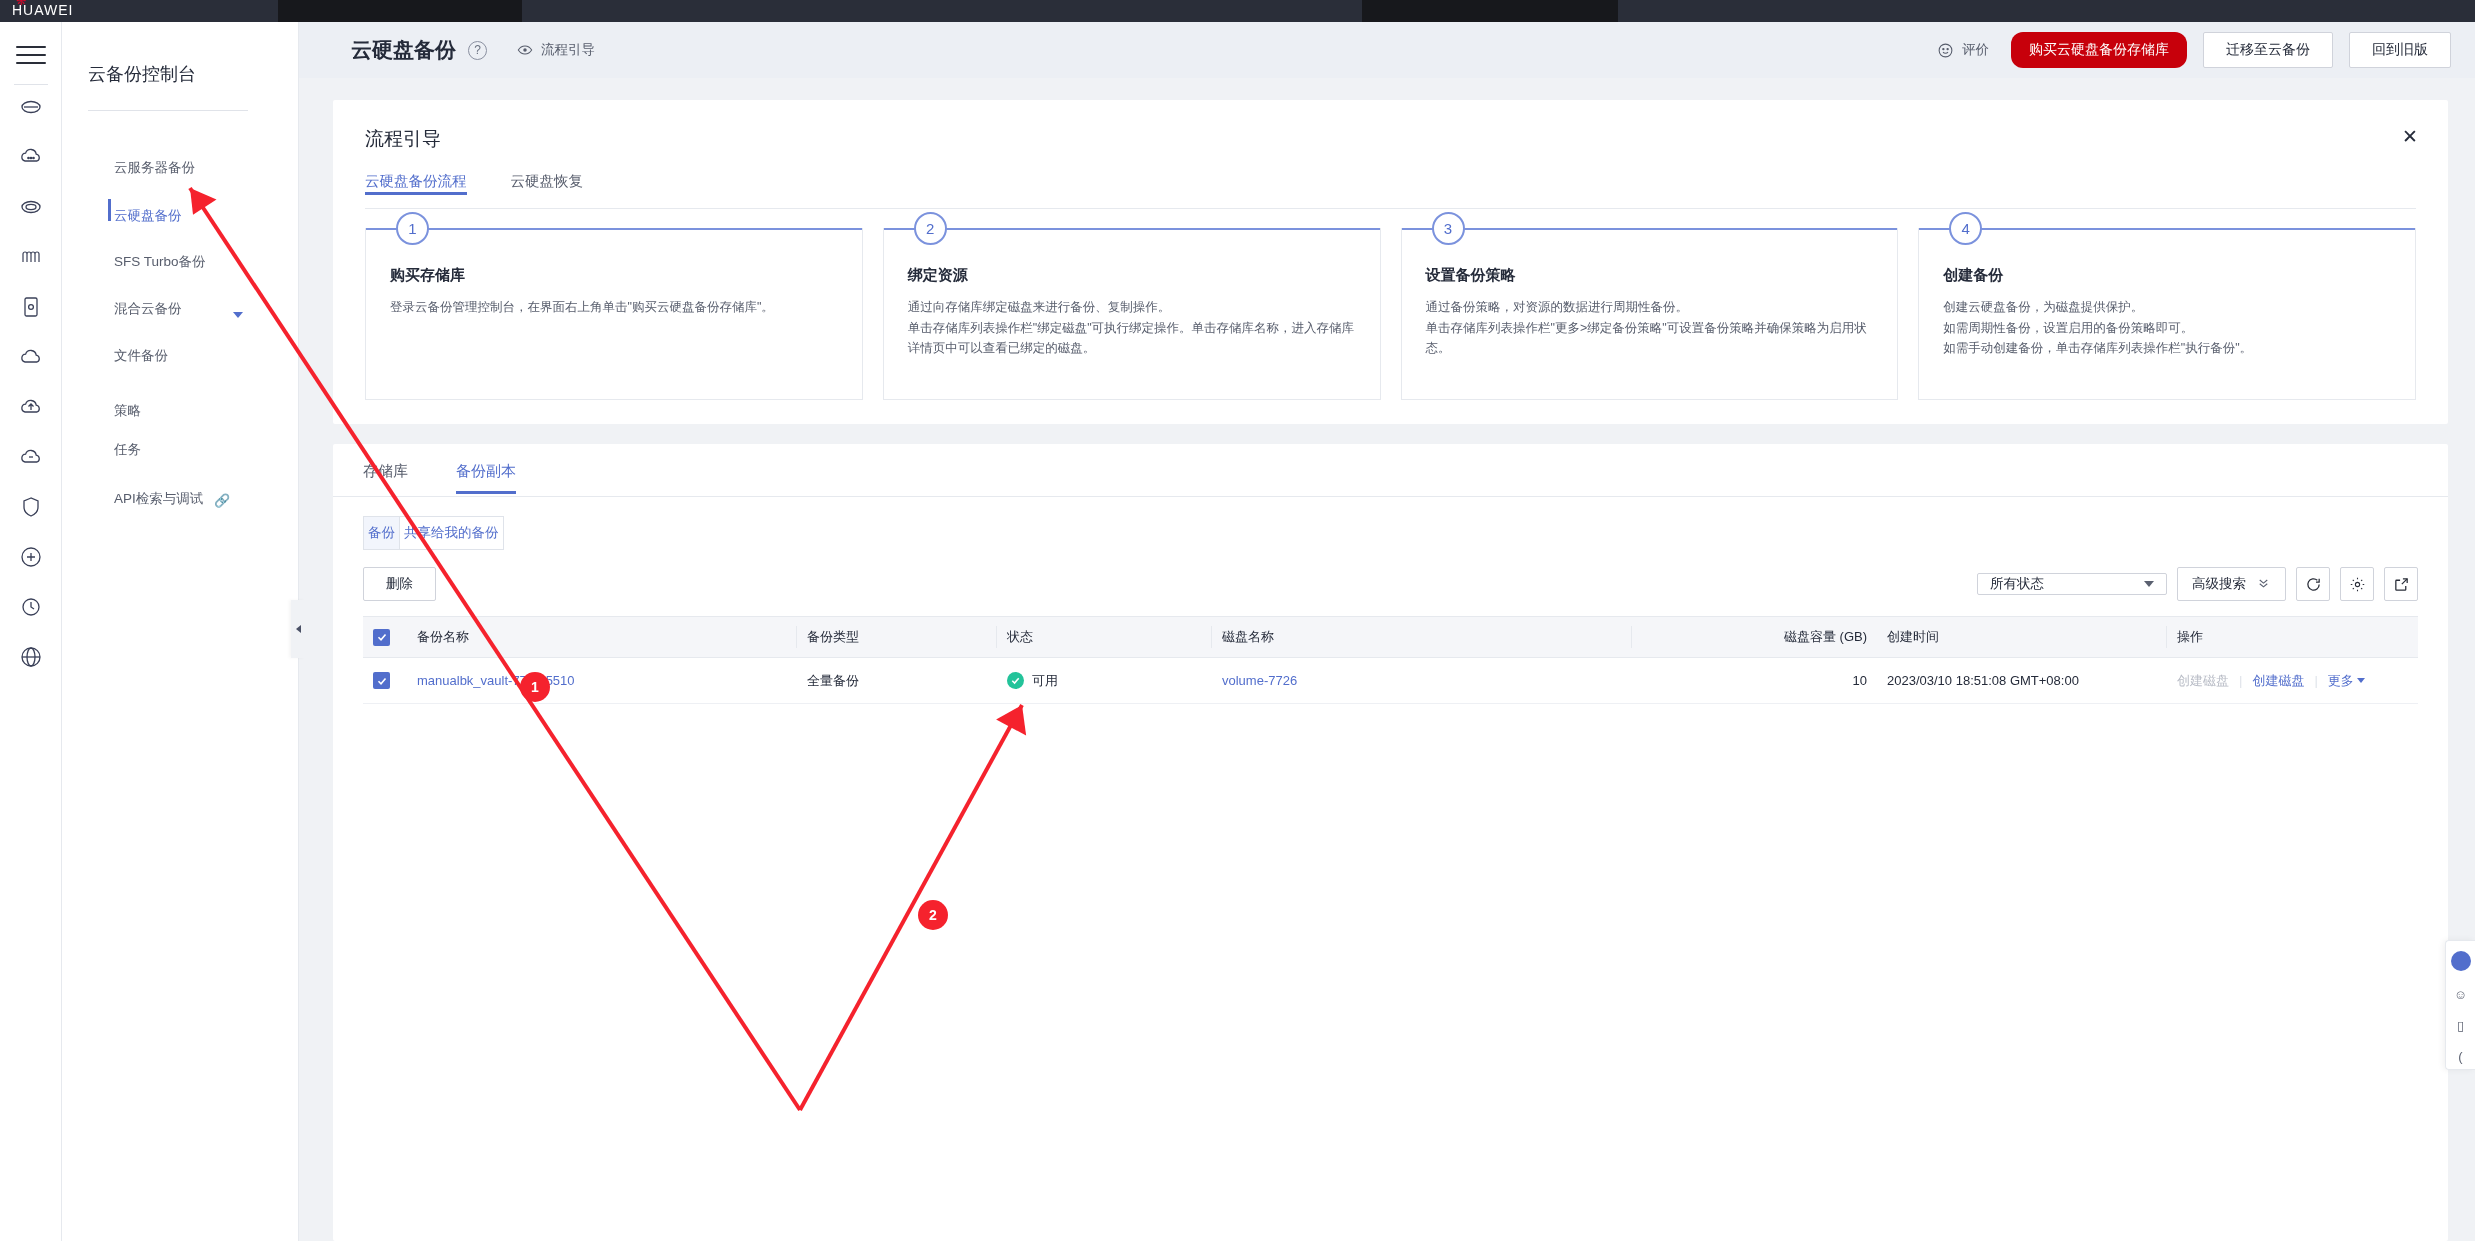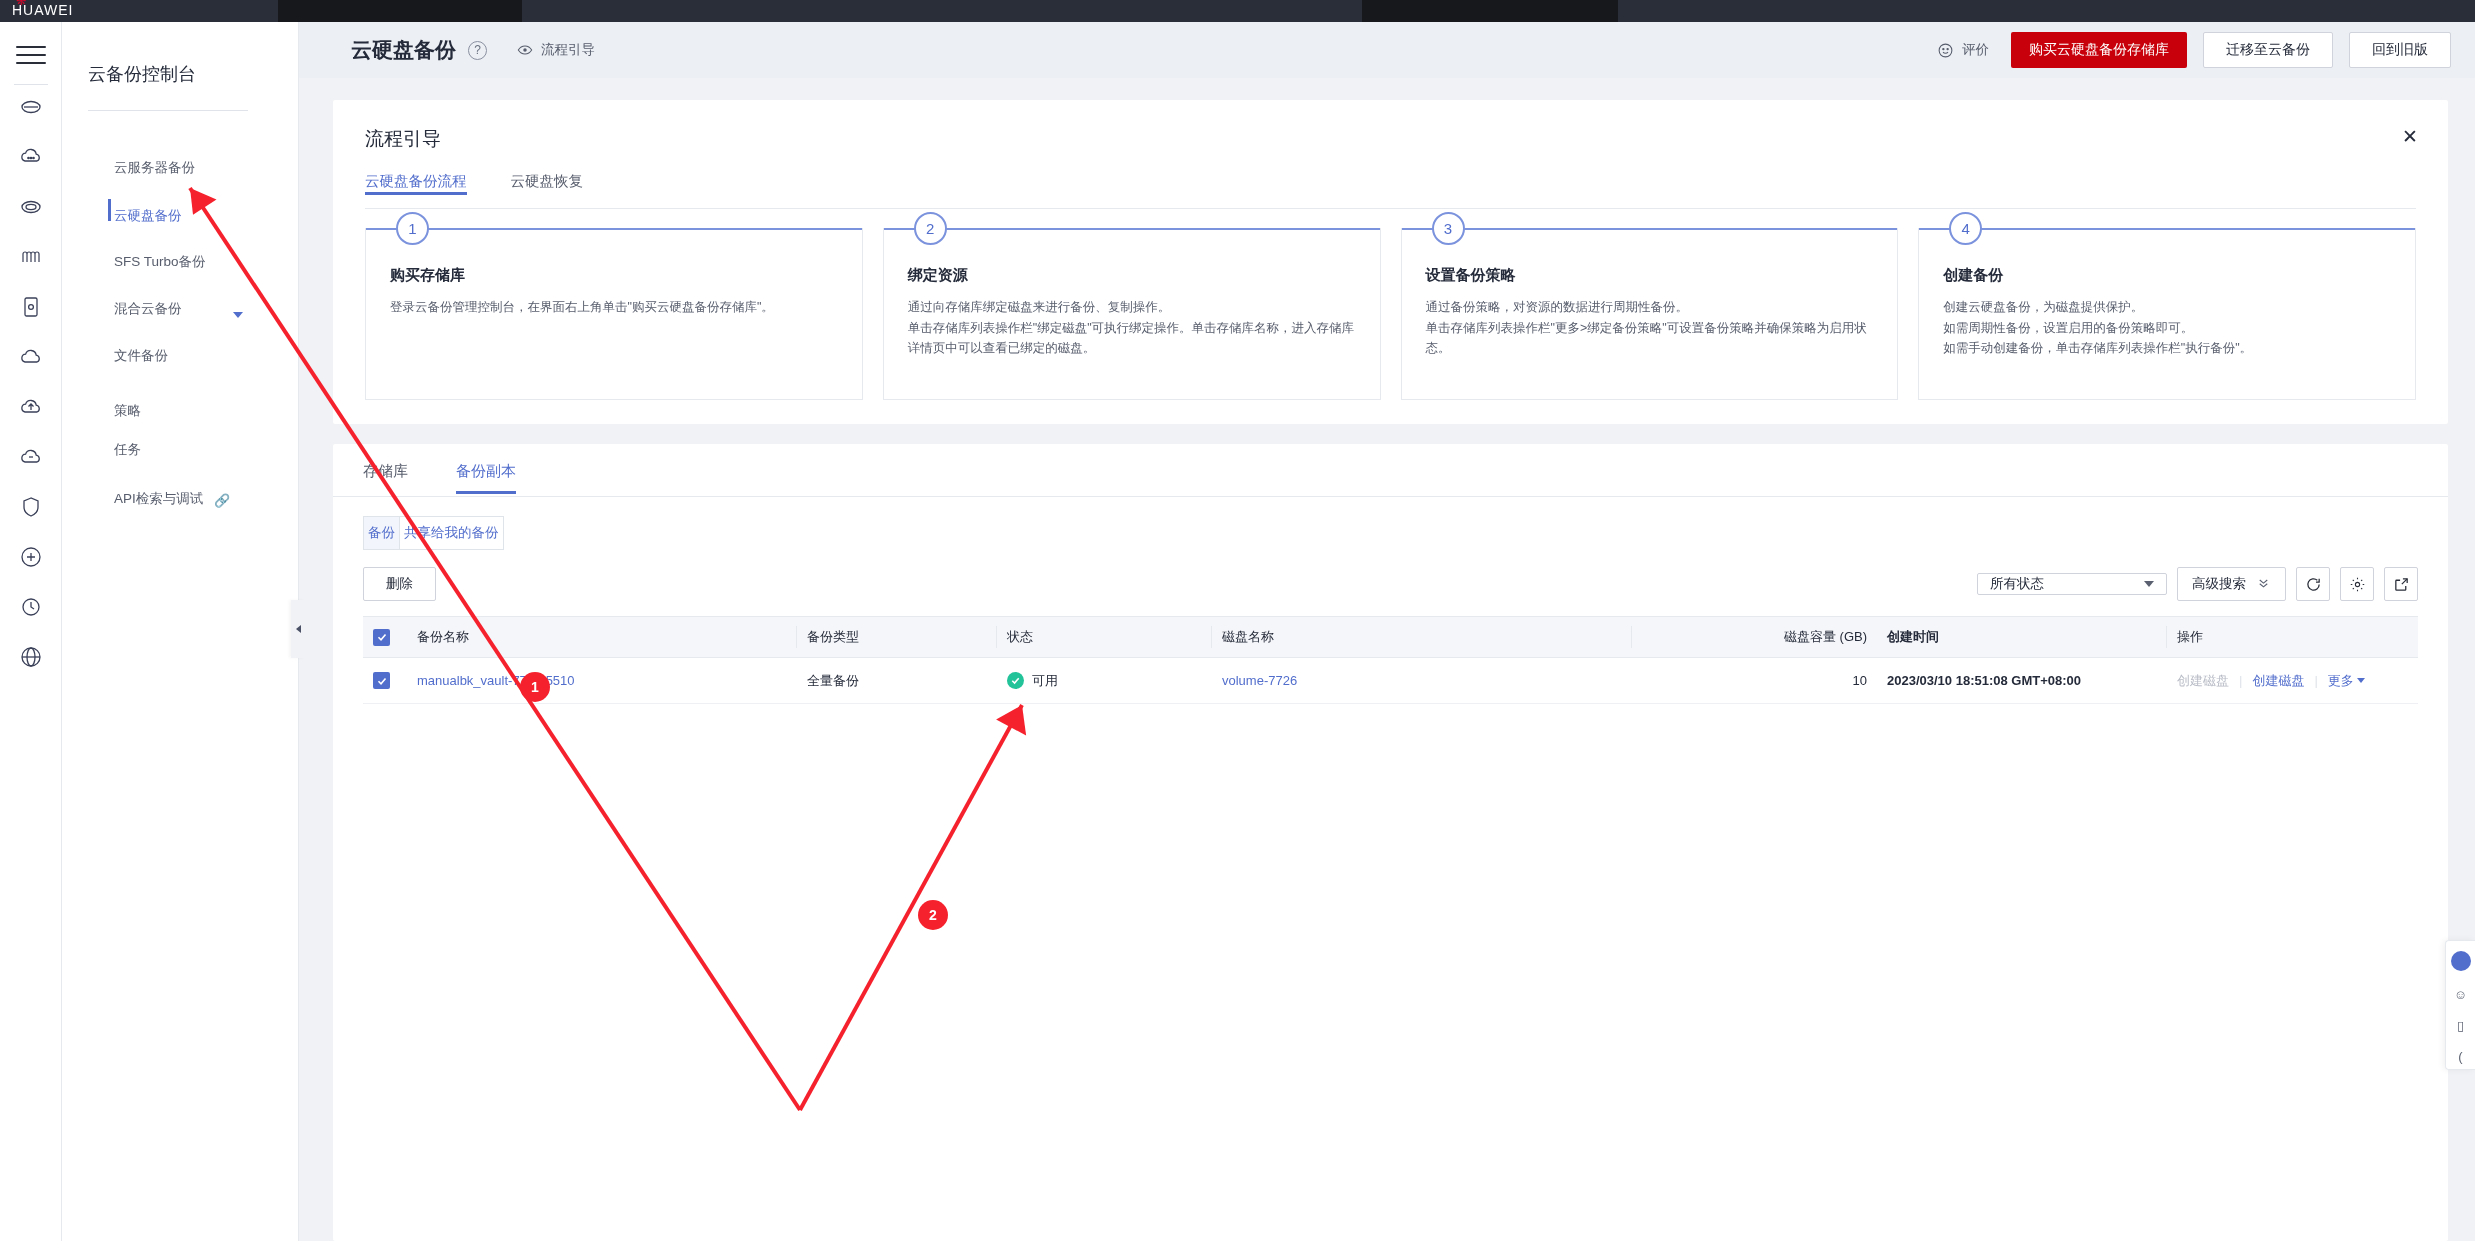--- a/index.html
+++ b/index.html
@@ -112,21 +112,21 @@
     margin-left: 30px; display: flex; align-items: center; cursor: pointer;
     font-size: 13.5px; color: #575d6c;
   }
   .pagehdr .ph-guide .eye { margin-right: 8px; color: #575d6c; display:flex; }
   .pagehdr .ph-right {
     margin-left: auto; margin-right: 24px; display: flex; align-items: center;
   }
   .ph-rate { display: flex; align-items: center; font-size: 13.5px; color: #575d6c; margin-right: 22px; cursor: pointer; text-align: right; }
   .ph-rate .smiley { margin-right: 8px; display:flex; }
   .btn-primary-red {
-    background: #c7000b; color: #fff; border: none; border-radius: 2px;
+    background: #c7000b; color: #fff; border: none; border-radius: 12px;
     height: 36px; padding: 0 18px; font-size: 14px; cursor: pointer;
     font-family: inherit;
   }
   .btn-outline {
     background: #fff; color: #252b3a; border: 1px solid #d0d3db; border-radius: 2px;
     height: 36px; padding: 0 22px; font-size: 14px; cursor: pointer; margin-left: 16px;
     font-family: inherit;
   }
 
   
@@ -232,21 +232,21 @@
   .thead { height: 42px; background: #f5f6f9; border-top: 1px solid #e6e9ee; border-bottom: 1px solid #e6e9ee; }
   .trow  { height: 46px; border-bottom: 1px solid #eef0f4; }
   .th, .td { font-size: 13px; color: #252b3a; padding: 0 10px; }
   .th { color: #252b3a; font-weight: normal; }
   .c-chk   { width: 44px; display: flex; align-items: center; justify-content: flex-start; padding-left: 10px; }
   .c-name  { width: 390px; }
   .c-type  { width: 200px; }
   .c-state { width: 215px; }
   .c-disk  { width: 420px; }
   .c-cap   { width: 245px; text-align: right; }
-  .c-time  { width: 290px; font-weight: bold; }
+  .c-time  { width: 290px; }
   .c-ops   { flex: 1; }
   .thead .c-name, .thead .c-type, .thead .c-state, .thead .c-disk { border-right: 1px solid #e6e9ee; height: 22px; display: flex; align-items: center; }
   .thead .c-time { border-right: 1px solid #e6e9ee; height: 22px; display: flex; align-items: center; }
 
   .chk {
     width: 17px; height: 17px; border-radius: 2px; background: #526ecc;
     display: flex; align-items: center; justify-content: center; cursor: pointer;
   }
   .chk svg { width: 12px; height: 12px; }
   .link { color: #526ecc; cursor: pointer; }

